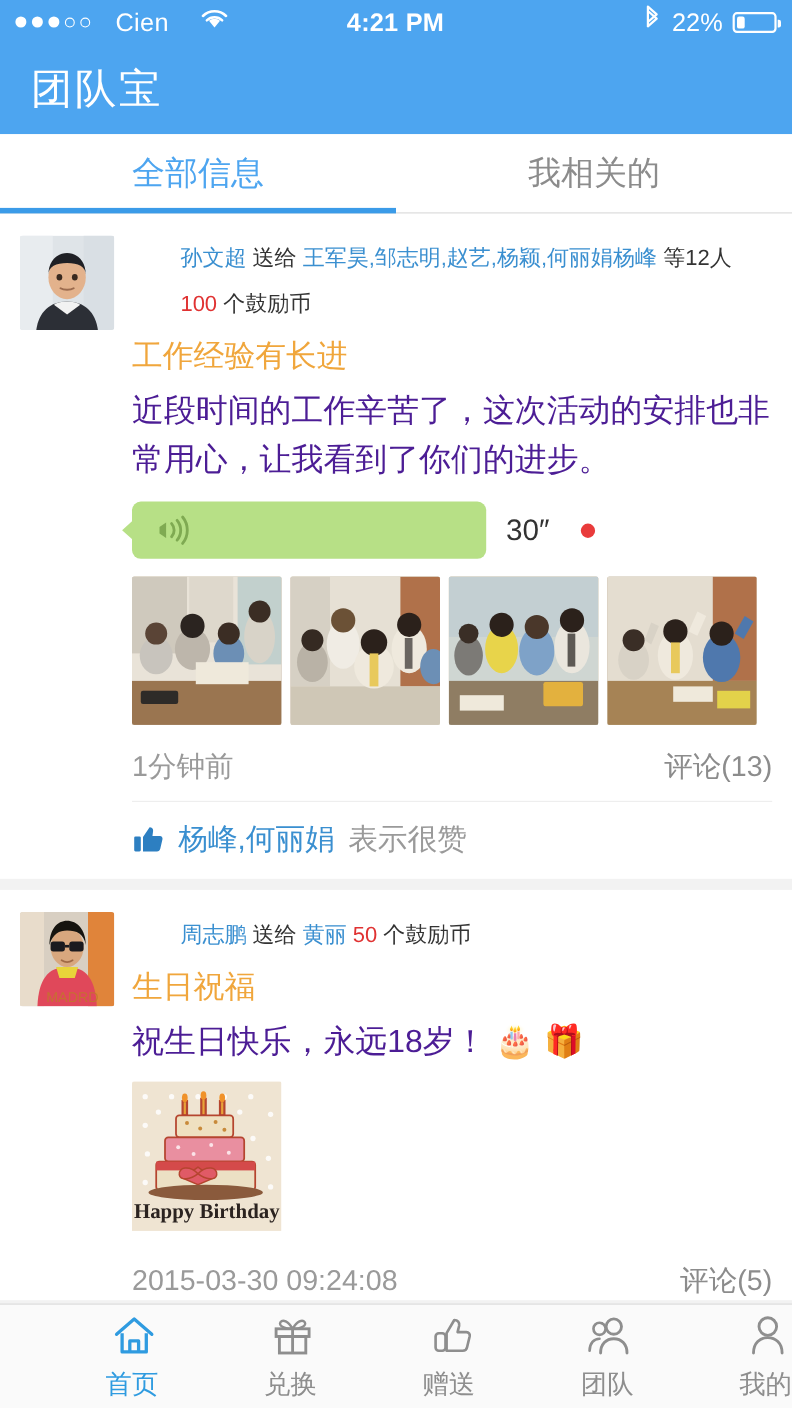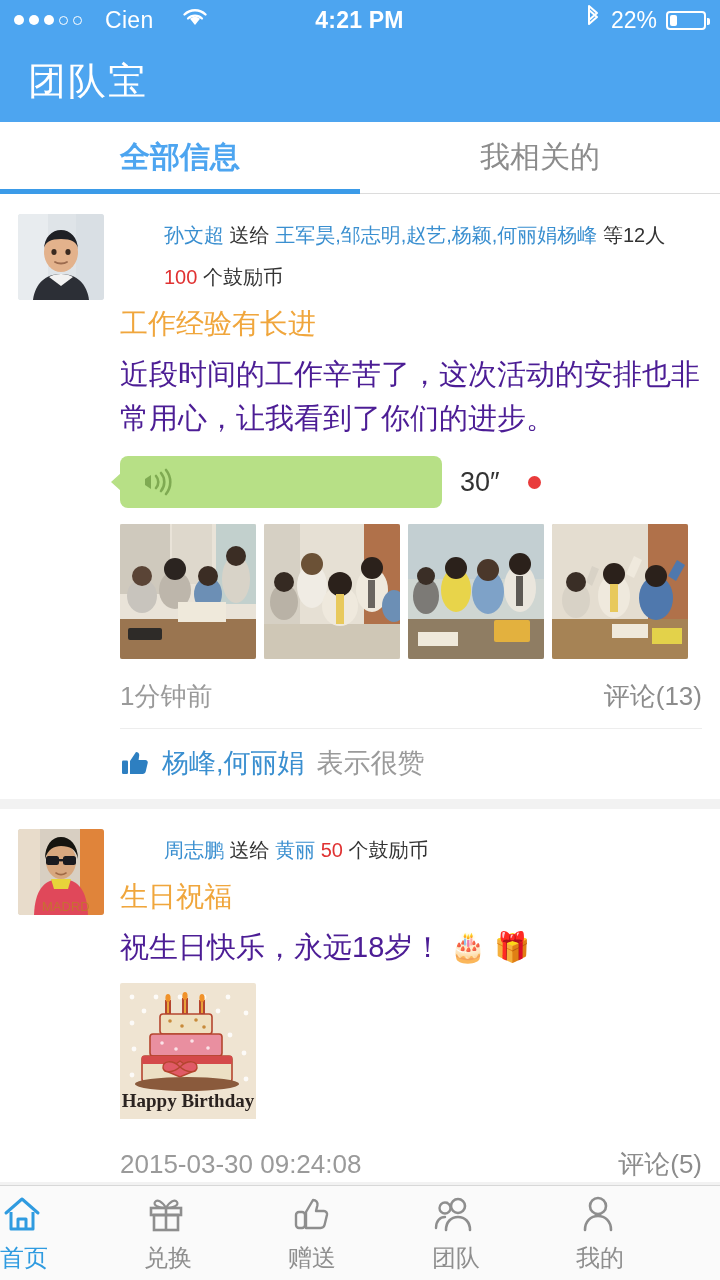--- a/index.html
+++ b/index.html
@@ -35,21 +35,21 @@
   
   .header {
     height:82px; background:#4da5f0; color:#fff;
     display:flex; align-items:center; padding:0 28px; flex:0 0 82px;
   }
   .header-title { font-size:38px; letter-spacing:2px; }
 
   
   .tabs { height:72px; background:#fff; display:flex; flex:0 0 72px; border-bottom:1px solid #dcdcdc; position:relative; }
   .tab { flex:1; display:flex; align-items:center; justify-content:center; font-size:30px; color:#8c8c8c; position:relative; }
-  .tab.active { color:#4da5f0;font-weight:bold; }
+  .tab.active { color:#4da5f0; }
   .tab.active::after { content:""; position:absolute; left:0; right:0; bottom:-1px; height:5px; background:#3b9be8; }
 
   
   .feed { flex:1; overflow:hidden; background:#f2f2f2; }
   .post { background:#fff; padding:20px 18px 0 18px; }
   .post + .post { border-top:10px solid #f2f2f2; }
   .post-head { display:flex; gap:16px; }
   .avatar { width:86px; height:86px; flex:0 0 86px; border-radius:3px; overflow:hidden; position:relative; }
   .post-body { flex:1; min-width:0; }
 
@@ -86,21 +86,21 @@
   .comments { color:#8c8c8c; }
   .likes { display:flex; align-items:center; gap:12px; padding:16px 0 18px 0; border-top:1px solid #ededed; margin-top:14px; font-size:27px; color:#9a9a9a; }
   .likes .nm { color:#3a8fd0; }
   .thumb-ico { width:30px; height:30px; flex:0 0 30px; }
 
   
   .tabbar {
     height:95px; flex:0 0 95px; background:#fafafa; border-top:1px solid #d8d8d8;
     display:flex; align-items:center;
   }
-  .navitem { flex:1; display:flex; flex-direction:column; align-items:flex-start; gap:6px; color:#8e8e8e; }
+  .navitem { flex:1; display:flex; flex-direction:column; align-items:flex-end; gap:6px; color:#8e8e8e; }
   .navitem.active { color:#2f9be0; }
   .nav-label { font-size:24px; }
   .nav-ico { width:44px; height:44px; }
 </style>
 </head>
 <body>
 
 <div id="app">
 
   <div class="statusbar">

